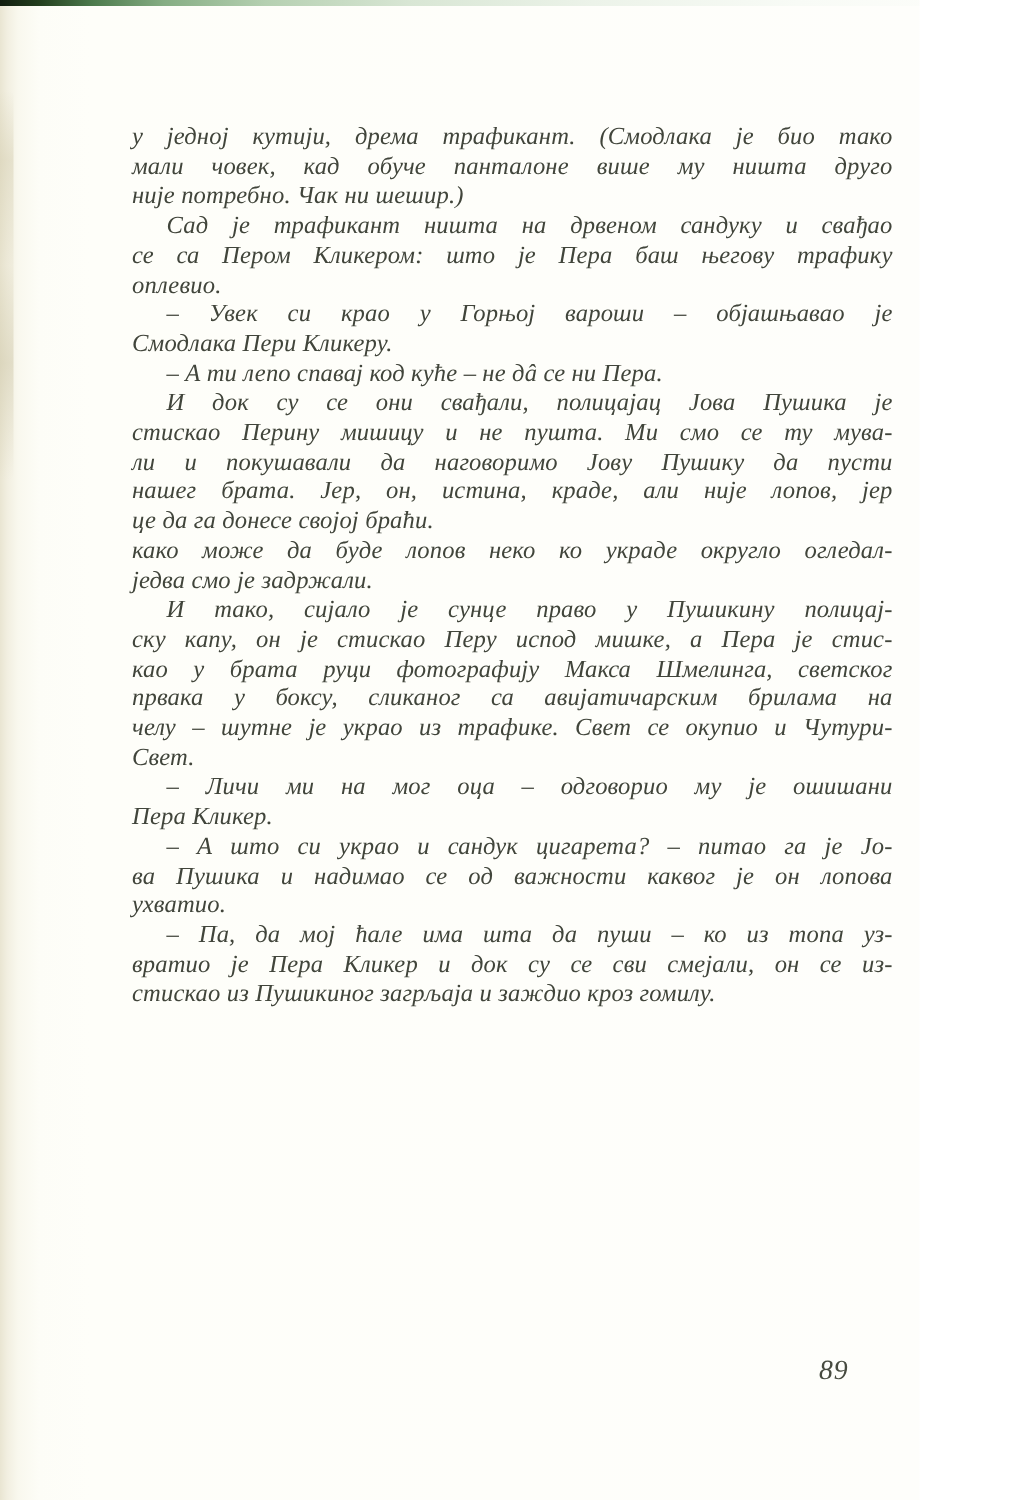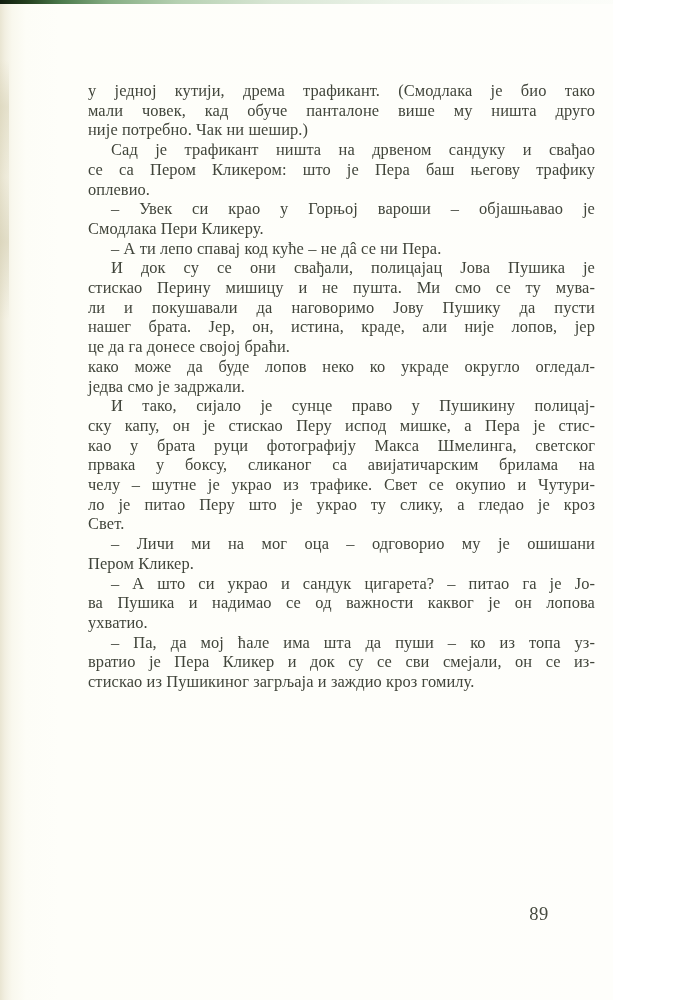--- a/index.html
+++ b/index.html
@@ -8,20 +8,21 @@
     background: #ffffff;
     font-family: "Liberation Serif", "DejaVu Serif", serif;
   }
   .page {
     position: relative;
     width: 613px; height: 1000px;
     overflow: hidden;
     background: linear-gradient(90deg,
       #e9e5d2 0px, #f2efe1 5px, #f9f8ee 12px,
       #fdfdf7 26px, #fefef9 60px, #fefefb 100%);
+    font-style: italic;
   }
   .top-edge {
     position: absolute; top: 0; left: 0;
     width: 681px; height: 4px;
     background: linear-gradient(90deg,
       #101c0e 0%, #24401f 4%, #4c7a4c 9%,
       #85ad83 16%, #b5d0b1 26%, #d8e6d4 40%,
       #ecf3e9 58%, #f8fbf6 78%, rgba(255,255,255,0) 100%);
   }
   .left-smudge {
@@ -47,22 +48,22 @@
     white-space: nowrap;
   }
   .line.last {
     text-align-last: left;
   }
   .line.indent {
     text-indent: 23px;
   }
   .page-number {
     position: absolute;
-    top: 904px; left: 504px; width: 70px;
-    text-align: center;
+    top: 904px; left: 546px; width: 70px;
+    text-align: left;
     font-size: 18.5px;
     letter-spacing: 0.5px;
     color: #474b40;
   }
 </style>
 </head>
 <body>
 
 <div class="page">
   <div class="top-edge"></div>
@@ -82,24 +83,23 @@
       <div class="line">ли и покушавали да наговоримо Јову Пушику да пусти</div>
       <div class="line">нашег брата. Јер, он, истина, краде, али није лопов, јер</div>
       <div class="line last">це да га донесе својој браћи.</div>
       <div class="line">како може да буде лопов неко ко украде округло огледал-</div>
       <div class="line last">једва смо је задржали.</div>
       <div class="line indent">И тако, сијало је сунце право у Пушикину полицај-</div>
       <div class="line">ску капу, он је стискао Перу испод мишке, а Пера је стис-</div>
       <div class="line">као у брата руци фотографију Макса Шмелинга, светског</div>
       <div class="line">првака у боксу, сликаног са авијатичарским брилама на</div>
       <div class="line">челу – шутне је украо из трафике. Свет се окупио и Чутури-</div>
-      <div class="line">ло је питао Перу што је украо ту слику, а гледао је кроз</div>
       <div class="line last">Свет.</div>
       <div class="line indent">– Личи ми на мог оца – одговорио му је ошишани</div>
-      <div class="line last">Пером Кликер.</div>
+      <div class="line last">Пера Кликер.</div>
       <div class="line indent">– А што си украо и сандук цигарета? – питао га је Јо-</div>
       <div class="line">ва Пушика и надимао се од важности каквог је он лопова</div>
       <div class="line last">ухватио.</div>
       <div class="line indent">– Па, да мој ћале има шта да пуши – ко из топа уз-</div>
       <div class="line">вратио је Пера Кликер и док су се сви смејали, он се из-</div>
       <div class="line last">стискао из Пушикиног загрљаја и заждио кроз гомилу.</div>
     </div>
   <div class="page-number">89</div>
 </div>
 

